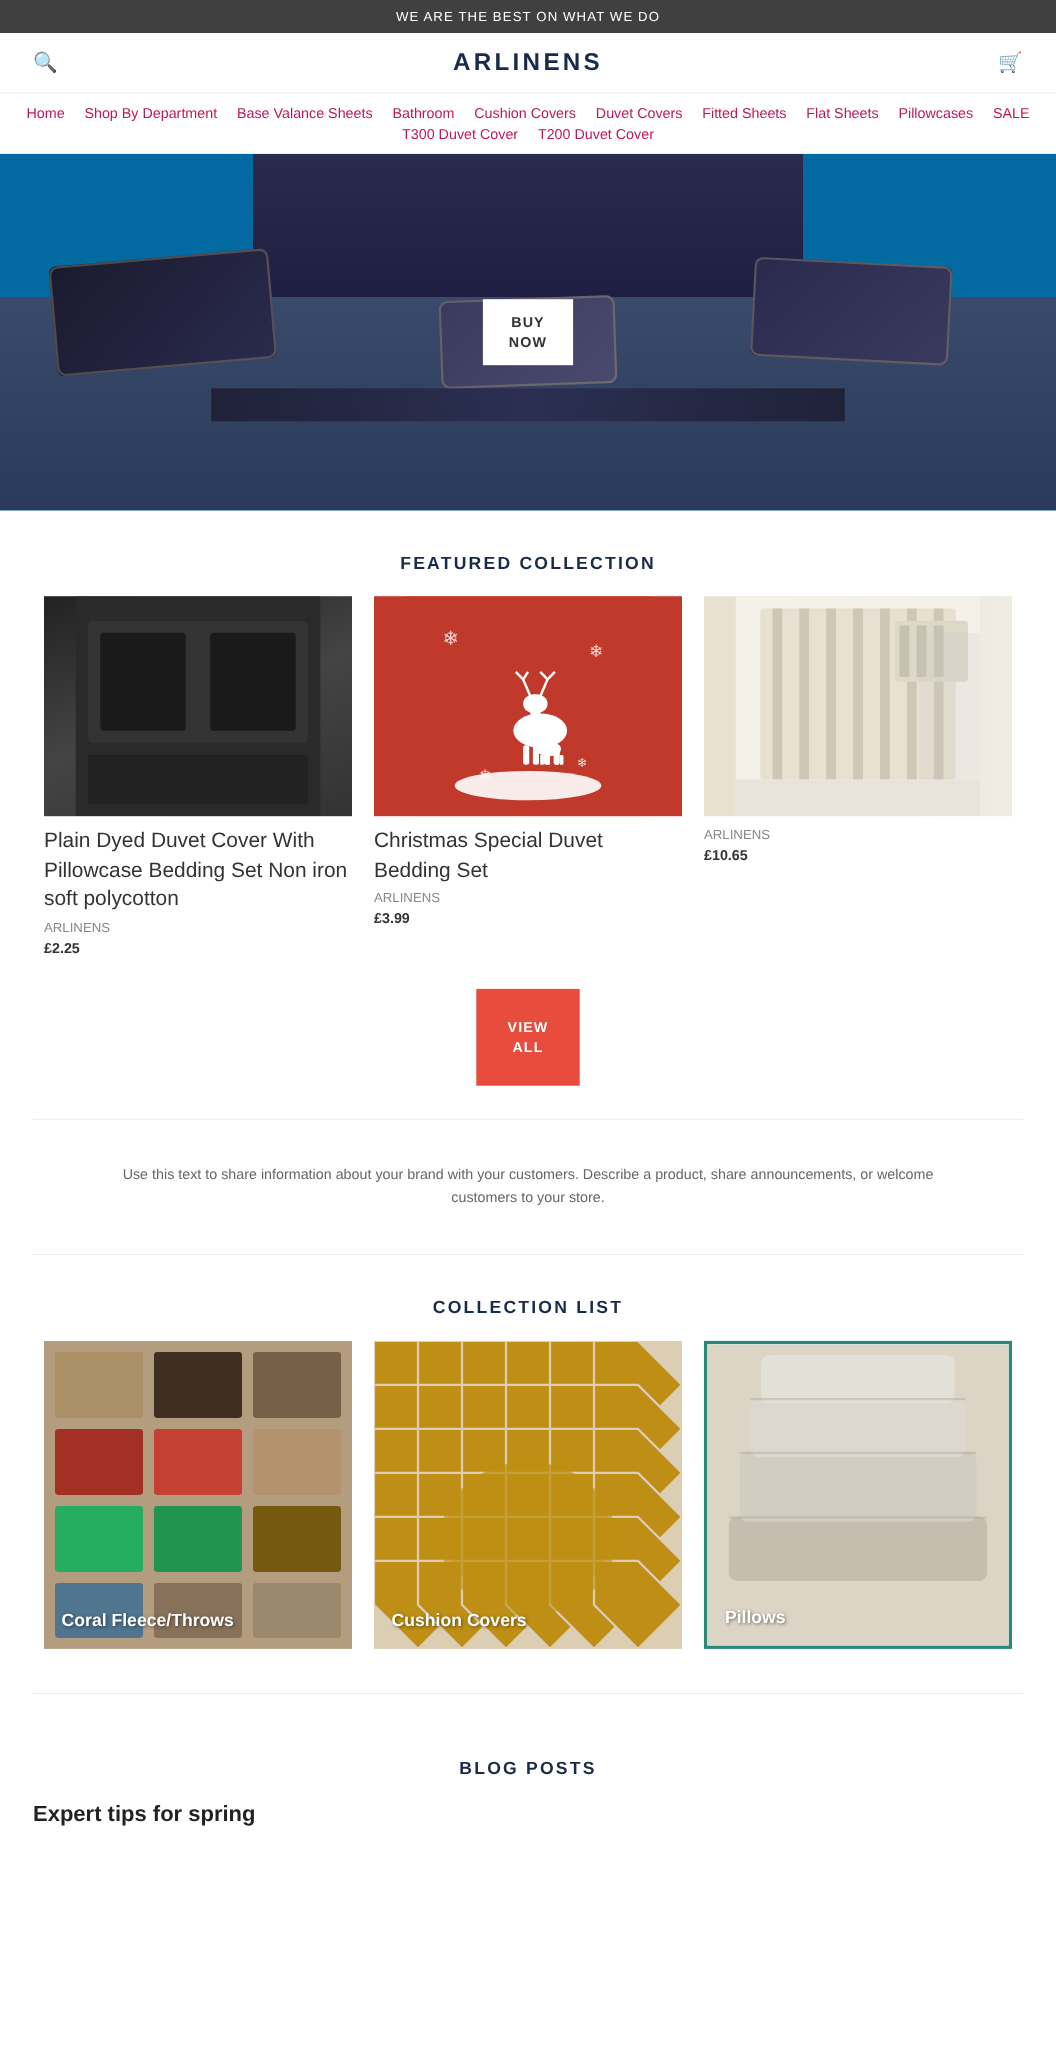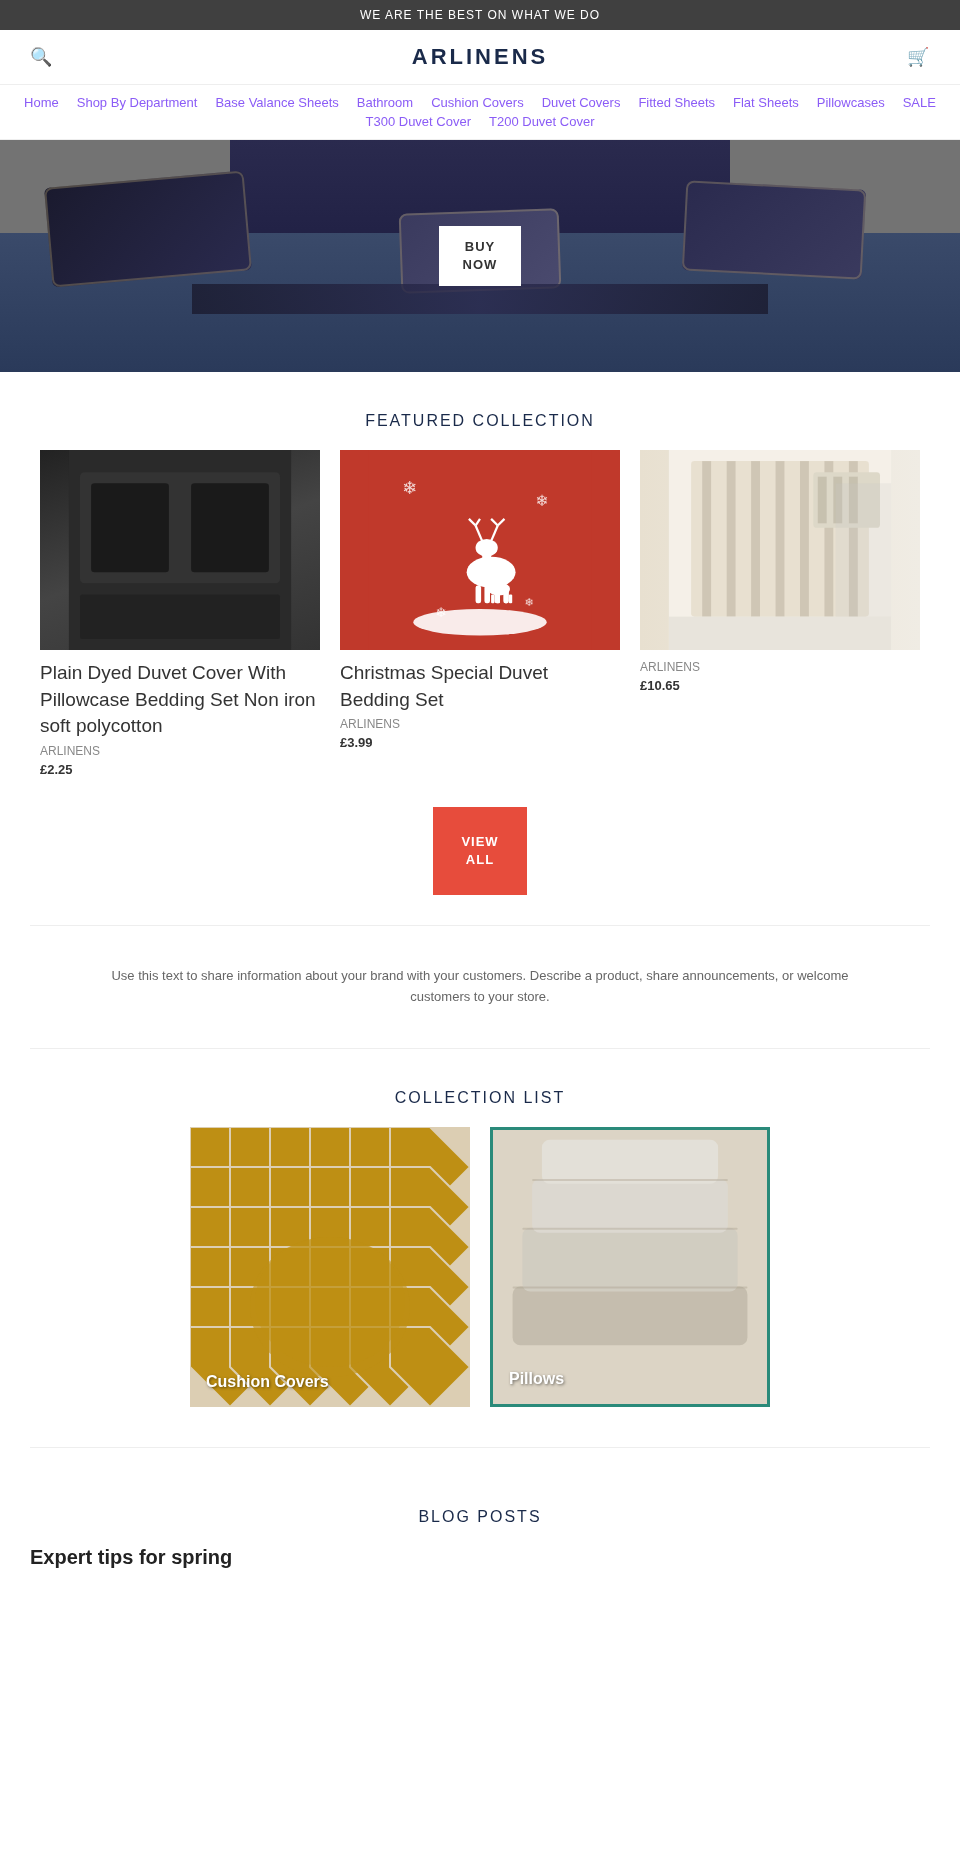--- a/index.html
+++ b/index.html
@@ -42,30 +42,30 @@
       display: flex;
       justify-content: center;
       flex-wrap: wrap;
       gap: 4px 18px;
       padding: 10px 20px;
       border-bottom: 1px solid #eee;
       font-size: 13px;
     }
     .nav a {
       text-decoration: none;
-      color: #8b5cf6;
+      color: #be185d;
       cursor: pointer;
     }
 
     
     .hero {
       position: relative;
       width: 100%;
-      height: 232px;
-      background: #737373;
+      height: 324px;
+      background: #0369a1;
       overflow: hidden;
       display: flex;
       align-items: center;
       justify-content: center;
     }
     .hero-btn {
       position: relative;
       z-index: 10;
       background: #fff;
       color: #333;
@@ -76,21 +76,21 @@
       letter-spacing: 1px;
       cursor: pointer;
       text-align: center;
       line-height: 1.4;
     }
 
     
     .section-title {
       text-align: center;
       font-size: 16px;
-      font-weight: normal;
+      font-weight: bold;
       letter-spacing: 2px;
       color: #1a2a4a;
       margin: 40px 0 20px;
     }
 
     
     .featured-section { padding: 0 30px; }
     .product-grid {
       display: flex;
       gap: 20px;
@@ -445,20 +445,41 @@
   <div class="brand-text">Use this text to share information about your brand with your customers. Describe a product, share announcements, or welcome customers to your store.</div>
 </div>
 
 <hr class="divider">
 
 <div class="collection-section">
   <div class="section-title">COLLECTION LIST</div>
 
   <div class="collection-grid">
 
+    <div class="collection-item">
+      <svg width="100%" height="100%" viewBox="0 0 280 280" xmlns="http://www.w3.org/2000/svg" style="position:absolute;inset:0;">
+        <rect width="280" height="280" fill="#d4b896"></rect>
+
+        <rect x="10" y="10" width="80" height="60" rx="3" fill="#c8a87a"></rect>
+        <rect x="100" y="10" width="80" height="60" rx="3" fill="#4a3728"></rect>
+        <rect x="190" y="10" width="80" height="60" rx="3" fill="#8b7355"></rect>
+        <rect x="10" y="80" width="80" height="60" rx="3" fill="#c0392b"></rect>
+        <rect x="100" y="80" width="80" height="60" rx="3" fill="#e74c3c"></rect>
+        <rect x="190" y="80" width="80" height="60" rx="3" fill="#d4ac80"></rect>
+        <rect x="10" y="150" width="80" height="60" rx="3" fill="#2ecc71"></rect>
+        <rect x="100" y="150" width="80" height="60" rx="3" fill="#27ae60"></rect>
+        <rect x="190" y="150" width="80" height="60" rx="3" fill="#8b6914"></rect>
+        <rect x="10" y="220" width="80" height="50" rx="3" fill="#5d8aa8"></rect>
+        <rect x="100" y="220" width="80" height="50" rx="3" fill="#a0856a"></rect>
+        <rect x="190" y="220" width="80" height="50" rx="3" fill="#b8a080"></rect>
+
+        <rect width="280" height="280" fill="rgba(0,0,0,0.15)"></rect>
+      </svg>
+      <div class="collection-label">Coral Fleece/Throws</div>
+    </div>
 
     <div class="collection-item">
       <svg width="100%" height="100%" viewBox="0 0 280 280" xmlns="http://www.w3.org/2000/svg" style="position:absolute;inset:0;">
         <rect width="280" height="280" fill="#f5e6c8"></rect>
 
         <g fill="#d4a017" stroke="#f5e6c8" stroke-width="2">
           <polygon points="0,0 40,0 80,40 40,80 0,40"></polygon>
           <polygon points="40,0 80,0 120,40 80,80 40,40"></polygon>
           <polygon points="80,0 120,0 160,40 120,80 80,40"></polygon>
           <polygon points="120,0 160,0 200,40 160,80 120,40"></polygon>

